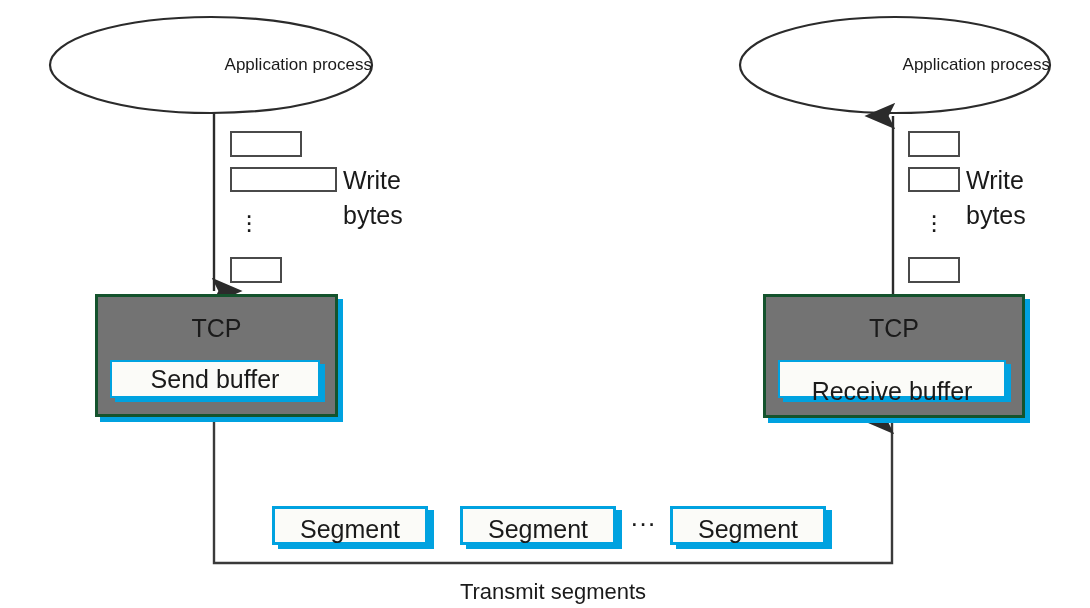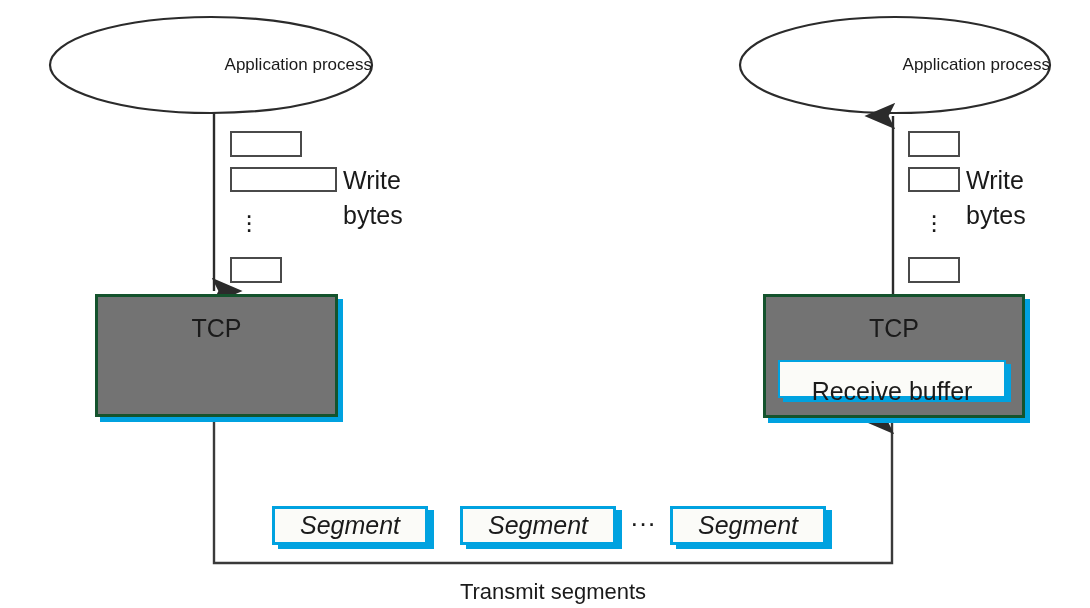--- a/index.html
+++ b/index.html
@@ -88,23 +88,22 @@
     background: #ffffff;
     border: 2px solid #4a4a4a;
   }
   .seg-box {
     position: absolute;
     box-sizing: border-box;
     background: #fbfbf8;
     border: 3px solid #00a2e0;
     box-shadow: 6px 4px 0 0 #00a2e0;
     display: flex;
-    align-items: center;
+    align-items: flex-end;
     justify-content: center;
-    font-style: italic;
   }
   .vdots {
     position: absolute;
     font-size: 26px;
     color: #1a1a1a;
     letter-spacing: 0;
     line-height: 7px;
     text-align: center;
   }
   .vdots span {
@@ -170,20 +169,23 @@
     <span>.</span>
   </div>
   <div class="byte-box" style="left:908px; top:257px; width:52px; height:26px;"></div>
 
   <div class="lbl side-label" style="left:966px; top:167px;">Write</div>
   <div class="lbl side-label" style="left:966px; top:202px;">bytes</div>
 
   <div class="tcp-box" style="left:95px; top:294px; width:243px; height:123px;">
     <div class="lbl tcp-label" style="left:0; top:18px;">TCP</div>
   </div>
+  <div class="buffer-box" style="left:110px; top:360px; width:210px; height:38px;">
+    <div class="lbl buffer-label" style="position:static;">Send buffer</div>
+  </div>
 
   <div class="tcp-box" style="left:763px; top:294px; width:262px; height:124px;">
     <div class="lbl tcp-label" style="left:0; top:18px;">TCP</div>
   </div>
   <div class="buffer-box" style="left:778px; top:360px; width:228px; height:38px;">
     <div class="lbl buffer-label" style="position:static;margin-top:25px;">Receive buffer</div>
   </div>
 
   <div class="seg-box" style="left:272px; top:506px; width:156px; height:39px;">
     <div class="lbl segment-label" style="position:static;">Segment</div>

